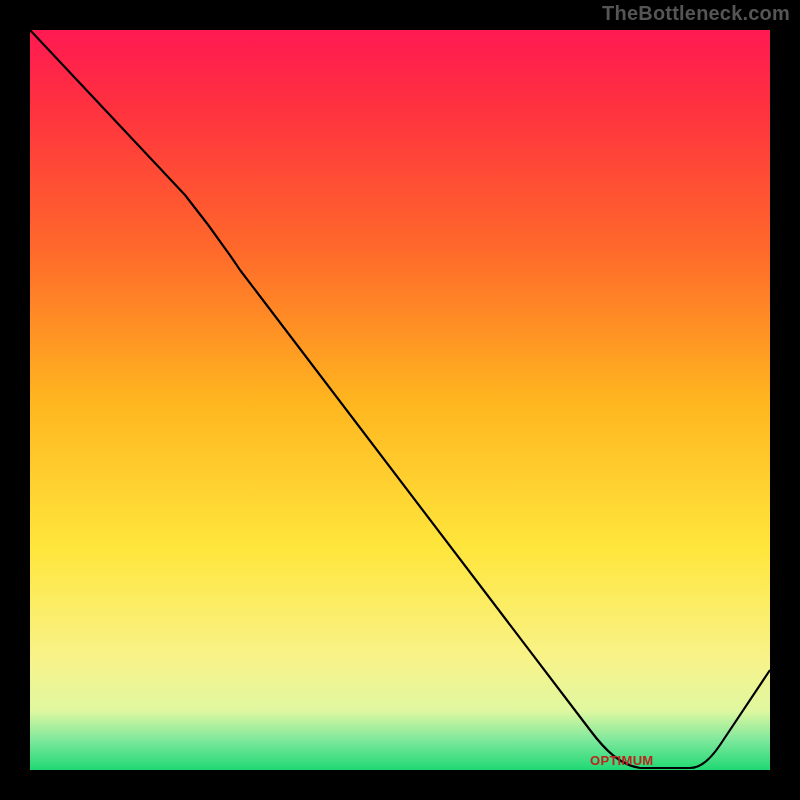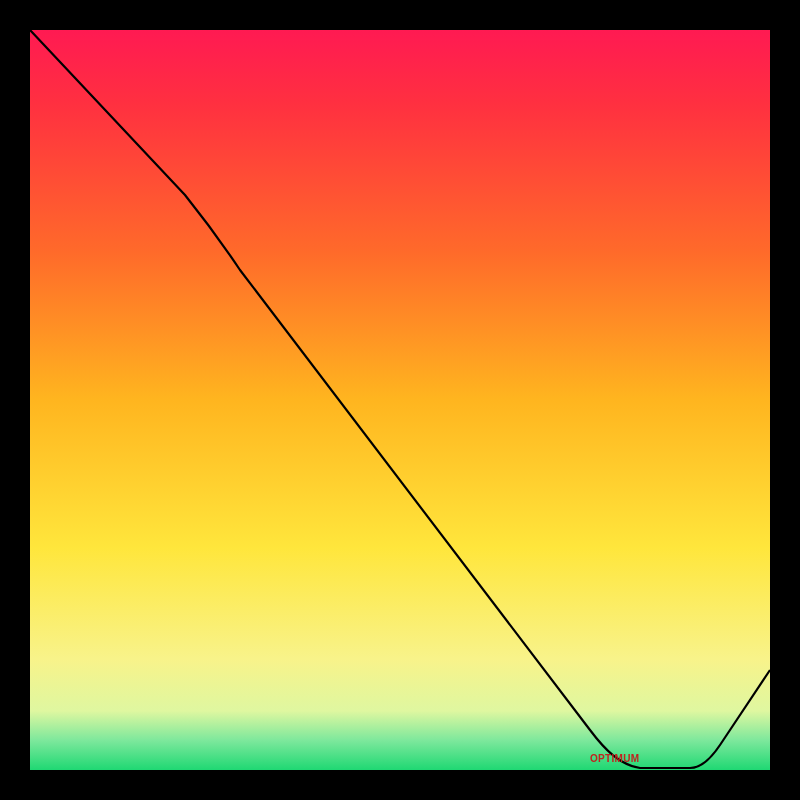--- a/index.html
+++ b/index.html
@@ -57,32 +57,33 @@
   }
   .curve path {
     fill: none;
     stroke: #000;
     stroke-width: 2.2;
     stroke-linejoin: round;
   }
   .opt-label {
     position: absolute;
     color: #c0231f;
-    font-size: 10px;
+    font-size: 13px;
     font-weight: 700;
     letter-spacing: 0.3px;
     user-select: none;
     white-space: nowrap;
   }
 </style>
 </head>
 <body>
 
 <div class="stage">
 
+  <div class="watermark">TheBottleneck.com</div>
 
   <div class="plot-area">
 
     <svg class="curve" viewBox="0 0 740 740" preserveAspectRatio="none">
       <path d="M 0 0
            L 155 165
            C 175 190, 190 210, 210 240
            L 560 700
            C 575 720, 590 735, 610 738
            L 660 738

